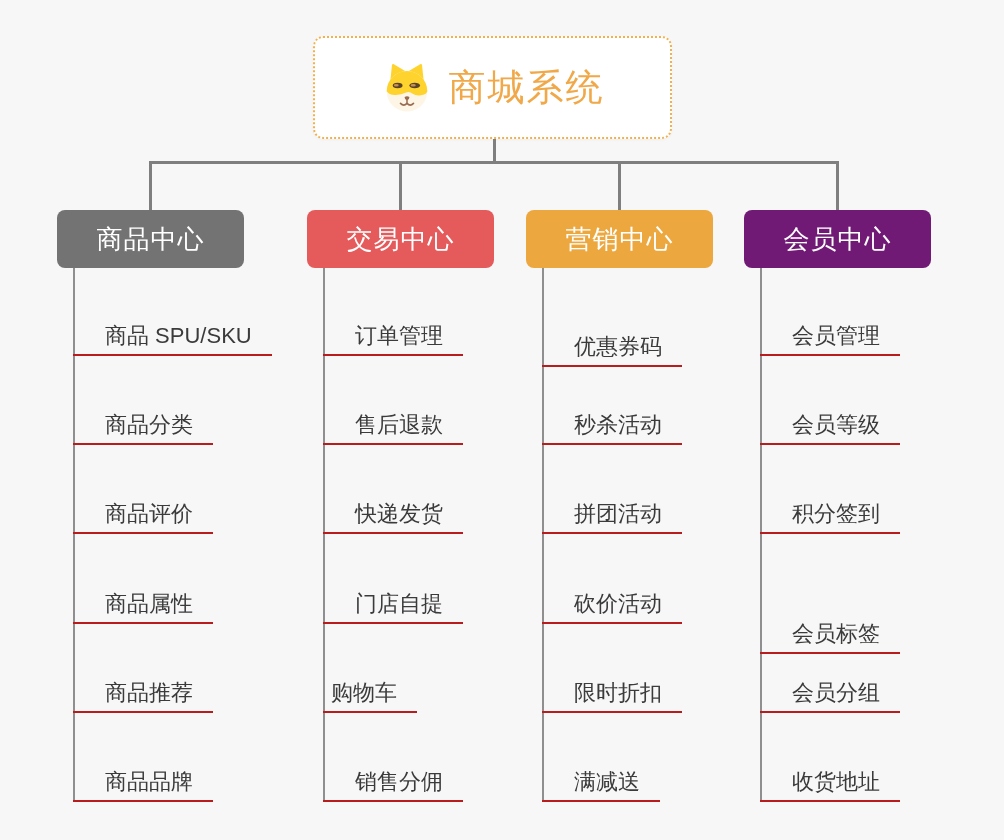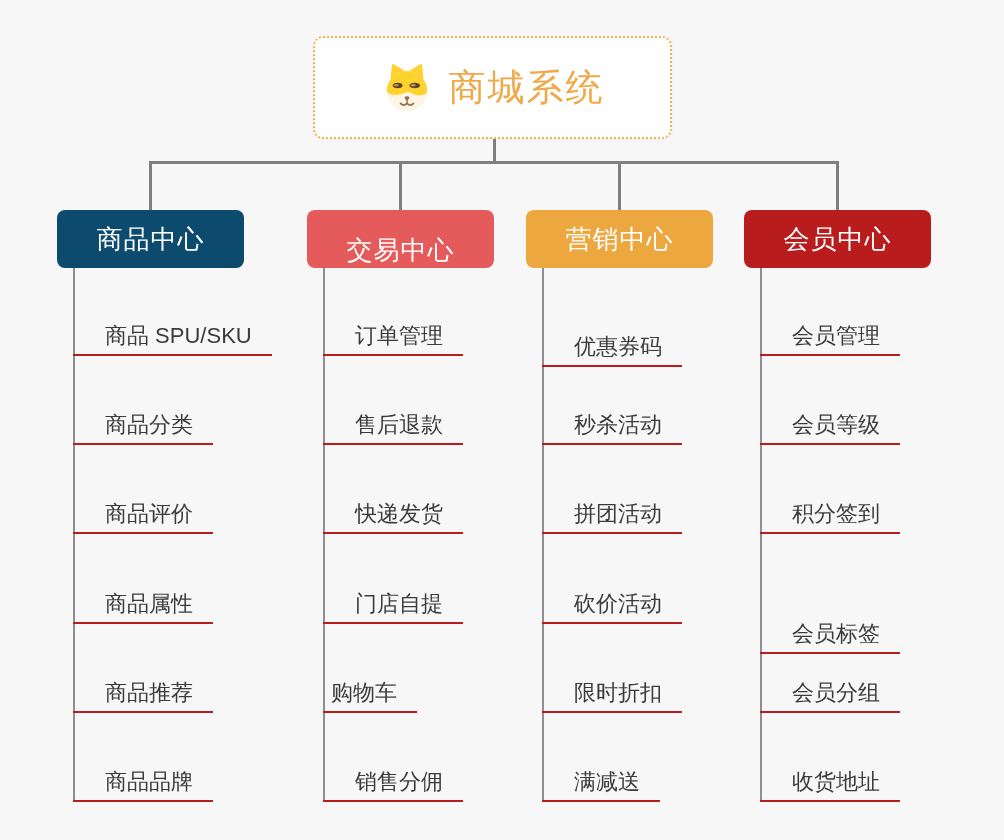--- a/index.html
+++ b/index.html
@@ -93,21 +93,21 @@
       <path d="M32 47.5 L32 51" stroke="#9a6b4f" stroke-width="1.8" fill="none" stroke-linecap="round"></path>
       <path d="M24 51 Q28 55 32 51 Q36 55 40 51" stroke="#9a6b4f" stroke-width="2" fill="none" stroke-linecap="round"></path>
     </svg>
     <span class="root-title" style="color: rgb(240, 168, 72); text-align: center;">商城系统</span>
   </div>
 
   <div id="generated">
       <div class="conn" style="left: 493px; top: 139px; width: 3px; height: 25px;"></div>
       <div class="conn" style="left: 149px; top: 161px; width: 690px; height: 3px;"></div>
       <div class="conn" style="left: 149px; top: 161px; width: 3px; height: 49px;"></div>
-      <div class="branch-box" style="left: 57px; top: 210px; background: #0c4a6e;">
+      <div class="branch-box" style="left: 57px; top: 210px; background: #737373;">
         <span>商品中心</span>
       </div>
       <div class="thin-line" style="left: 73px; top: 268px; width: 2px; height: 534px;"></div>
       <div class="child-item" style="left: 73px; top: 322px;">
         <span>商品 SPU/SKU</span>
       </div>
       <div class="child-item" style="left: 73px; top: 411px;">
         <span>商品分类</span>
       </div>
       <div class="child-item" style="left: 73px; top: 500px;">
@@ -116,21 +116,21 @@
       <div class="child-item" style="left: 73px; top: 590px;">
         <span>商品属性</span>
       </div>
       <div class="child-item" style="left: 73px; top: 679px;">
         <span>商品推荐</span>
       </div>
       <div class="child-item" style="left: 73px; top: 768px;">
         <span>商品品牌</span>
       </div>
       <div class="conn" style="left: 399px; top: 161px; width: 3px; height: 49px;"></div>
-      <div class="branch-box" style="left: 307px; top: 210px; background: rgb(229, 90, 90); align-items: flex-end;">
+      <div class="branch-box" style="left: 307px; top: 210px; background: rgb(229, 90, 90);">
         <span>交易中心</span>
       </div>
       <div class="thin-line" style="left: 323px; top: 268px; width: 2px; height: 534px;"></div>
       <div class="child-item" style="left: 323px; top: 322px;">
         <span>订单管理</span>
       </div>
       <div class="child-item" style="left: 323px; top: 411px;">
         <span>售后退款</span>
       </div>
       <div class="child-item" style="left: 323px; top: 500px;">
@@ -162,21 +162,21 @@
       <div class="child-item" style="left: 542px; top: 590px;">
         <span>砍价活动</span>
       </div>
       <div class="child-item" style="left: 542px; top: 679px;">
         <span>限时折扣</span>
       </div>
       <div class="child-item" style="left: 542px; top: 768px;">
         <span>满减送</span>
       </div>
       <div class="conn" style="left: 836px; top: 161px; width: 3px; height: 49px;"></div>
-      <div class="branch-box" style="left: 744px; top: 210px; background: #b91c1c;">
+      <div class="branch-box" style="left: 744px; top: 210px; background: #701a75;">
         <span>会员中心</span>
       </div>
       <div class="thin-line" style="left: 760px; top: 268px; width: 2px; height: 534px;"></div>
       <div class="child-item" style="left: 760px; top: 322px;">
         <span>会员管理</span>
       </div>
       <div class="child-item" style="left: 760px; top: 411px;">
         <span>会员等级</span>
       </div>
       <div class="child-item" style="left: 760px; top: 500px;">

